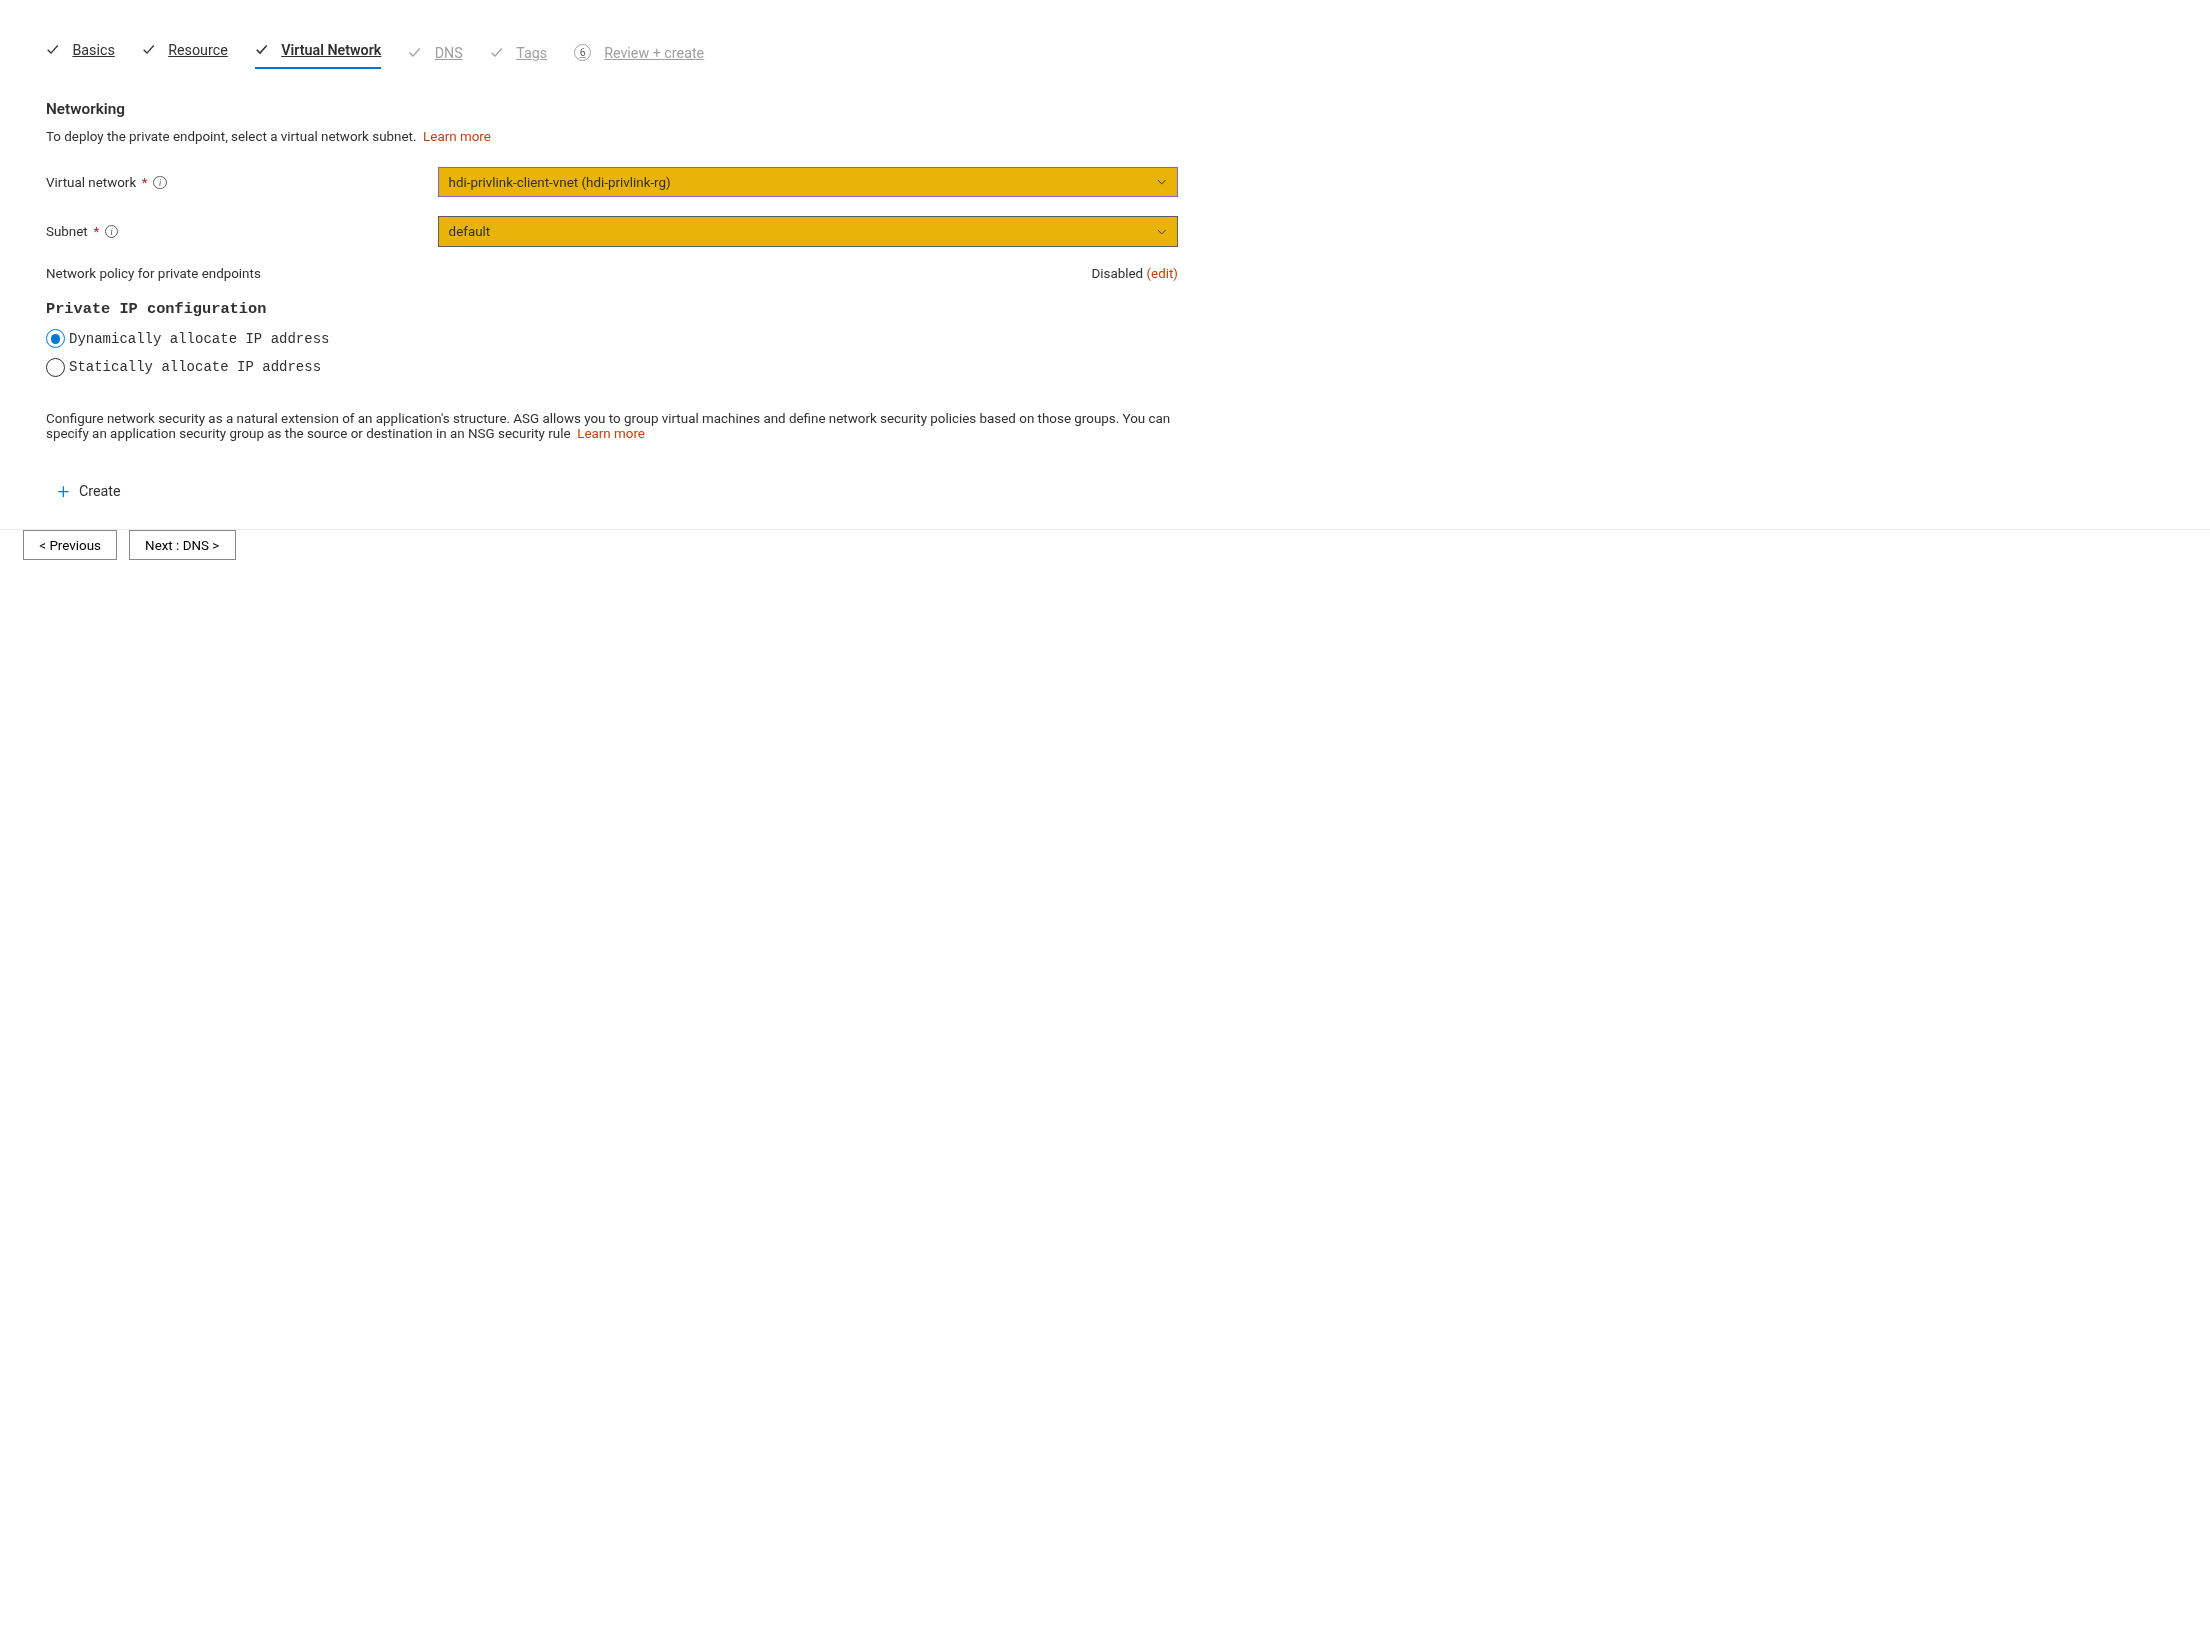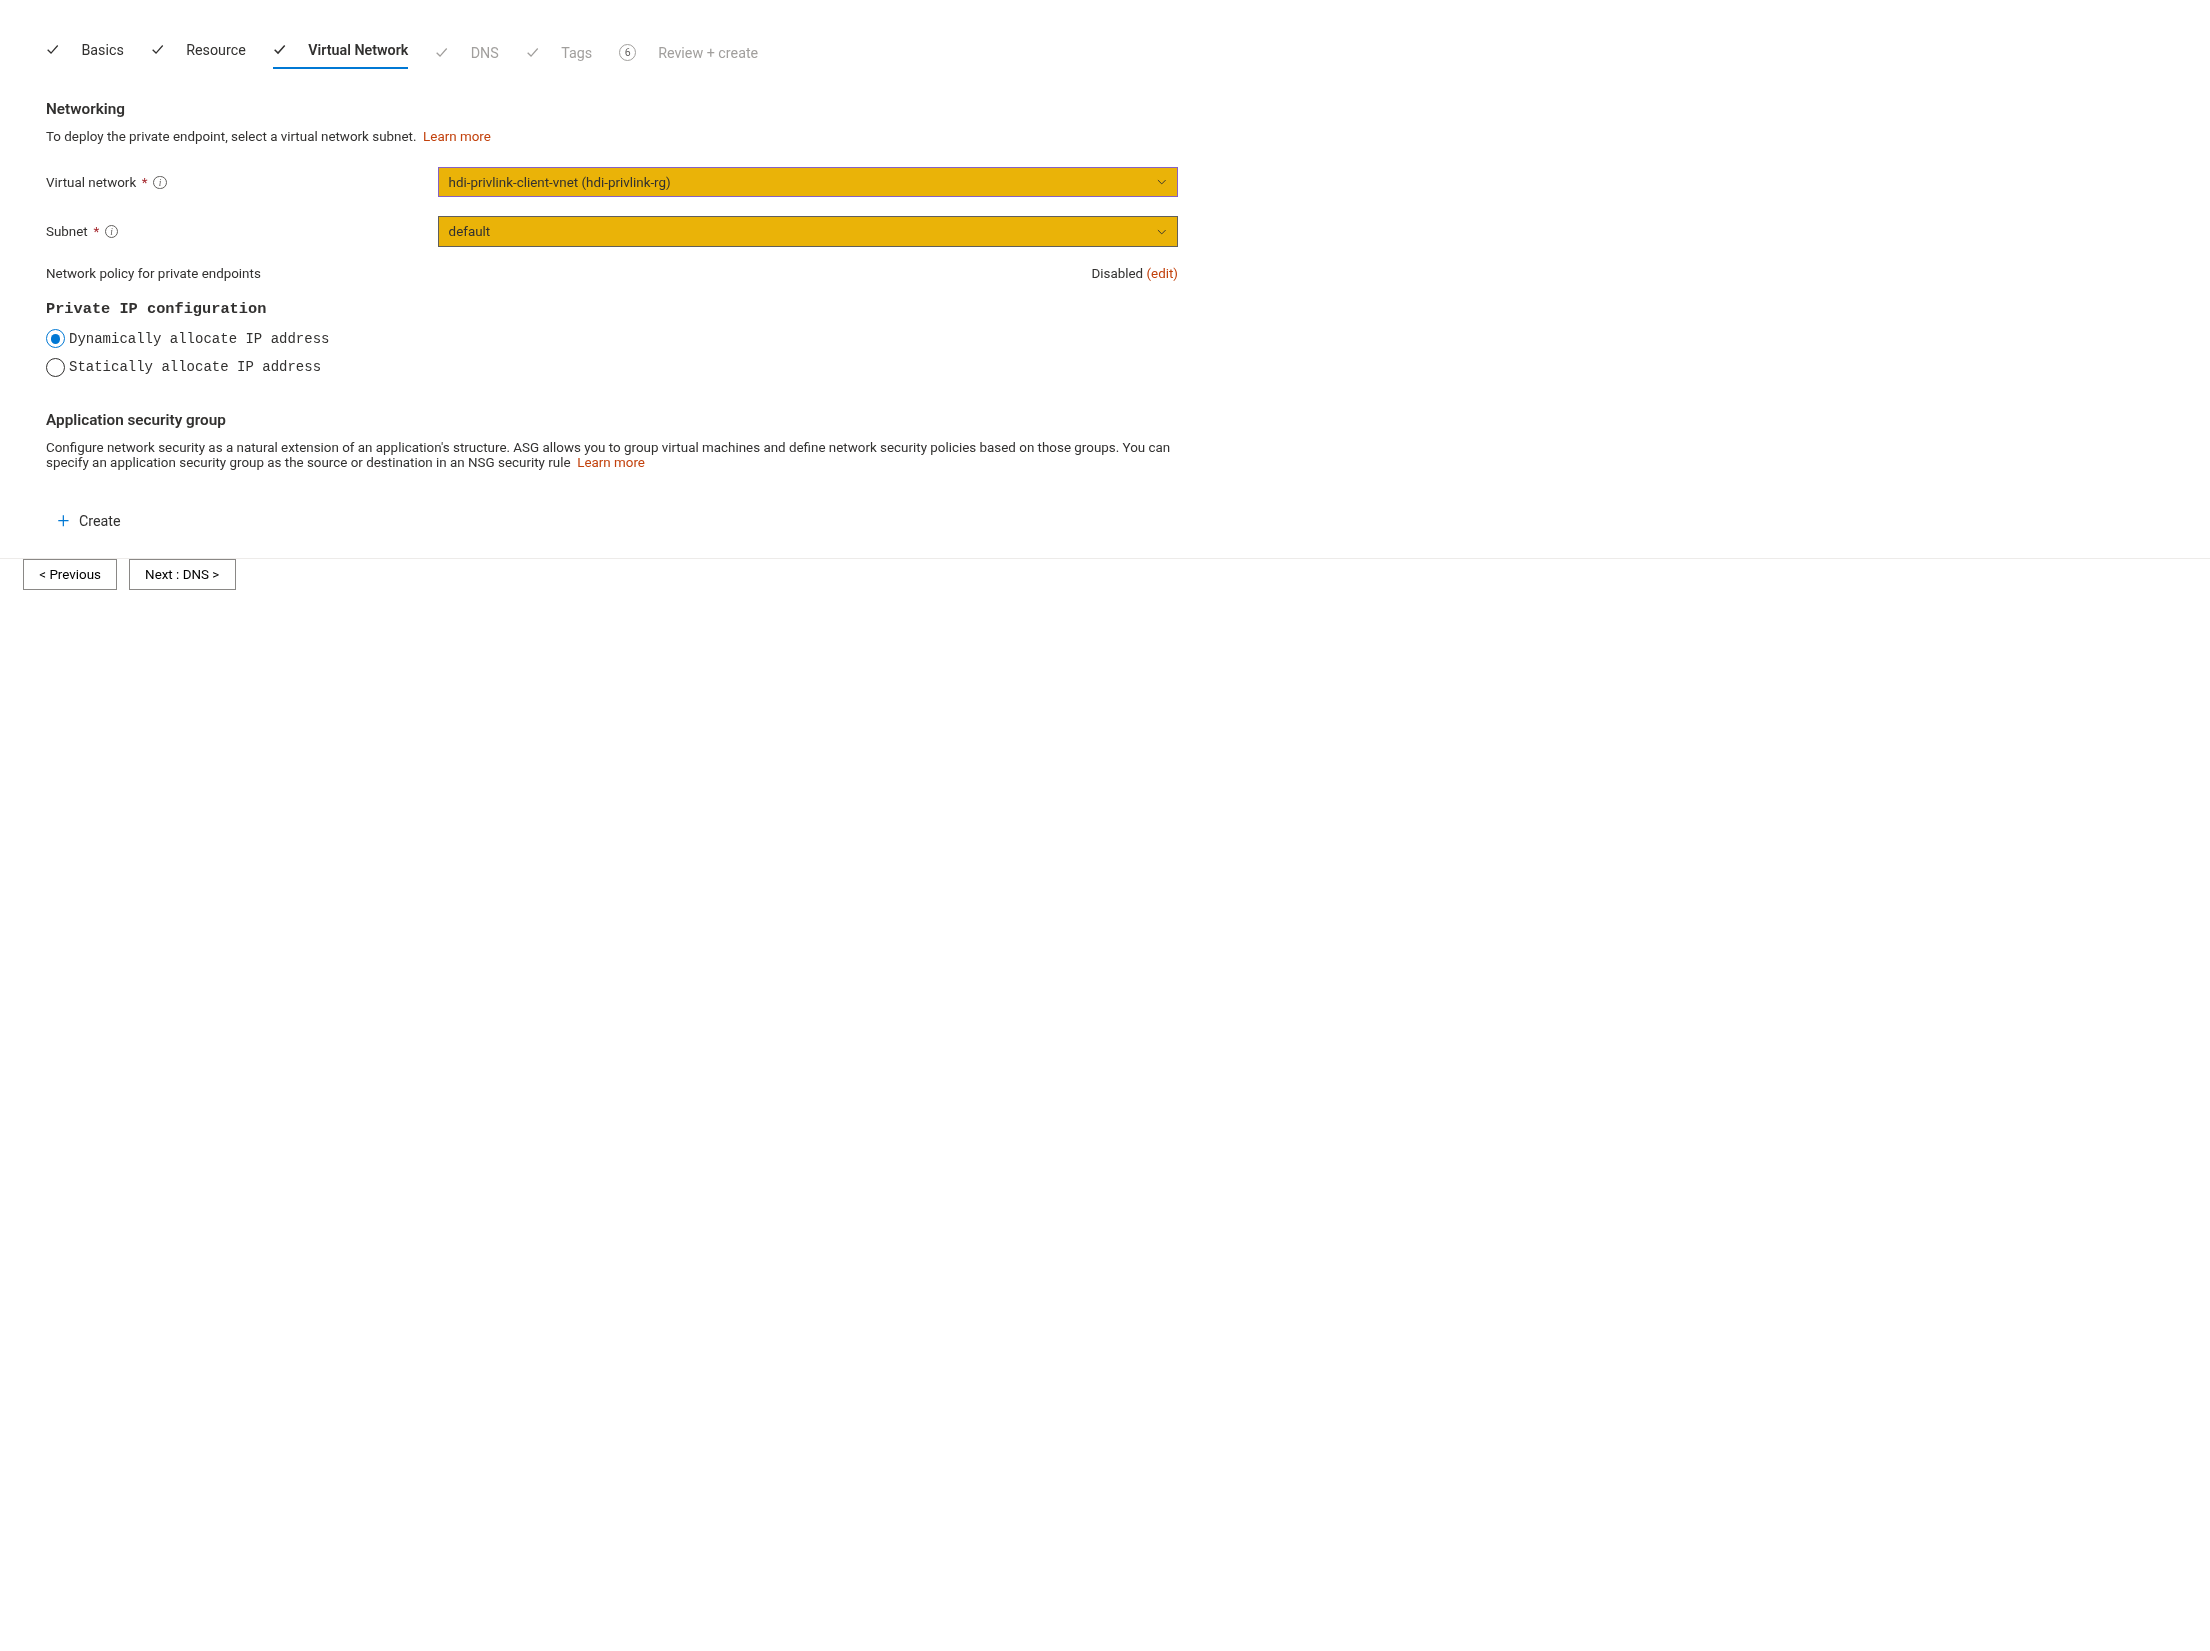--- a/index.html
+++ b/index.html
@@ -21,26 +21,27 @@
     
     .tabs {
       display: flex;
       gap: 27px;
       align-items: center;
       margin-bottom: 27px;
     }
     .tab {
       display: flex;
       align-items: center;
-      gap: 22px;
+      gap: 13px;
       padding-bottom: 9.6px;
       font-size: 14.3px;
       cursor: pointer;
       color: #323130;
       border-bottom: 2.9px solid transparent;
+      text-decoration: underline;
     }
     .tab.active {
       font-weight: 600;
       border-bottom: 2.9px solid #0078d4;
     }
     .tab.muted {
       color: #a19f9d;
       margin-top: 6px;
     }
     .tab .check-icon svg {
@@ -326,21 +327,20 @@
         <span class="radio-label">Dynamically allocate IP address</span>
       </div>
       <div class="radio-option">
         <span class="radio-circle"></span>
         <span class="radio-label">Statically allocate IP address</span>
       </div>
     </div>
   </div>
 
   
-  <h2 class="section-heading">Application security group</h2>
   <p class="section-desc">
     <span>Configure network security as a natural extension of an application's structure. ASG allows you to group virtual machines and define network security policies based on those groups. You can specify an application security group as the source or destination in an NSG security rule</span>
     &nbsp;<a class="link">Learn more</a>
   </p>
 
   <div class="create-btn">
     <span class="plus-icon">+</span>
     <span>Create</span>
   </div>
 </div>

